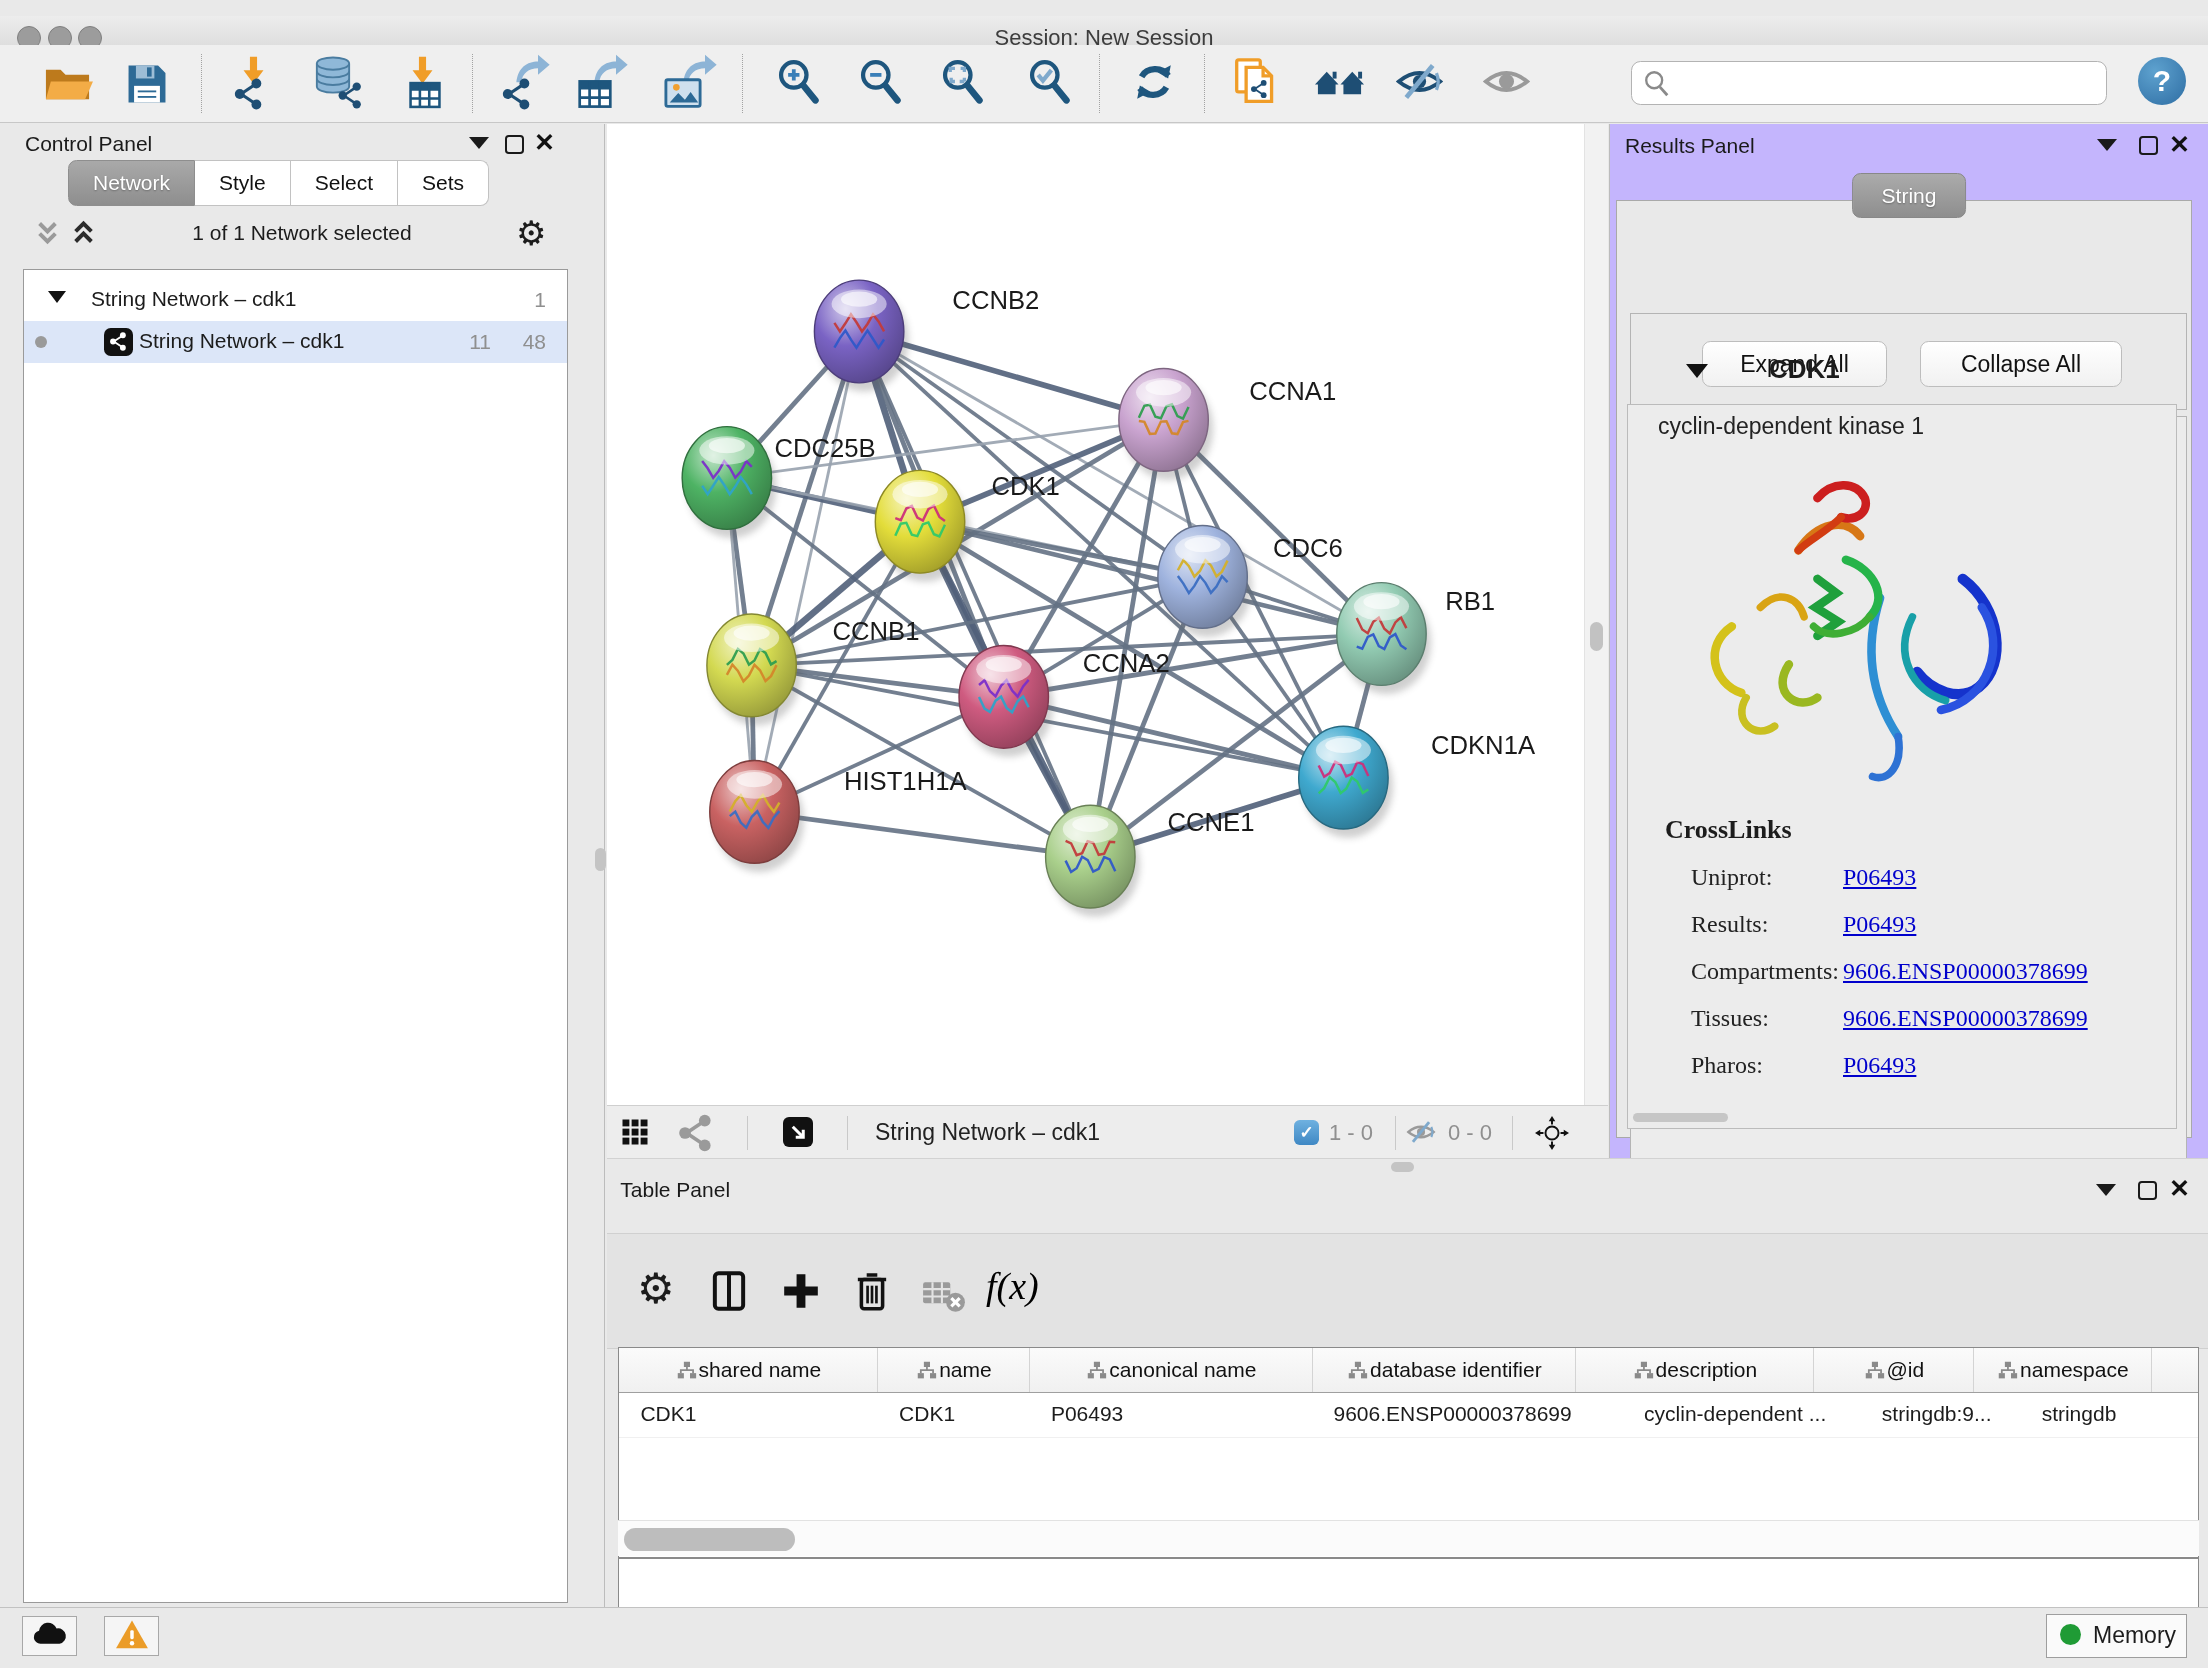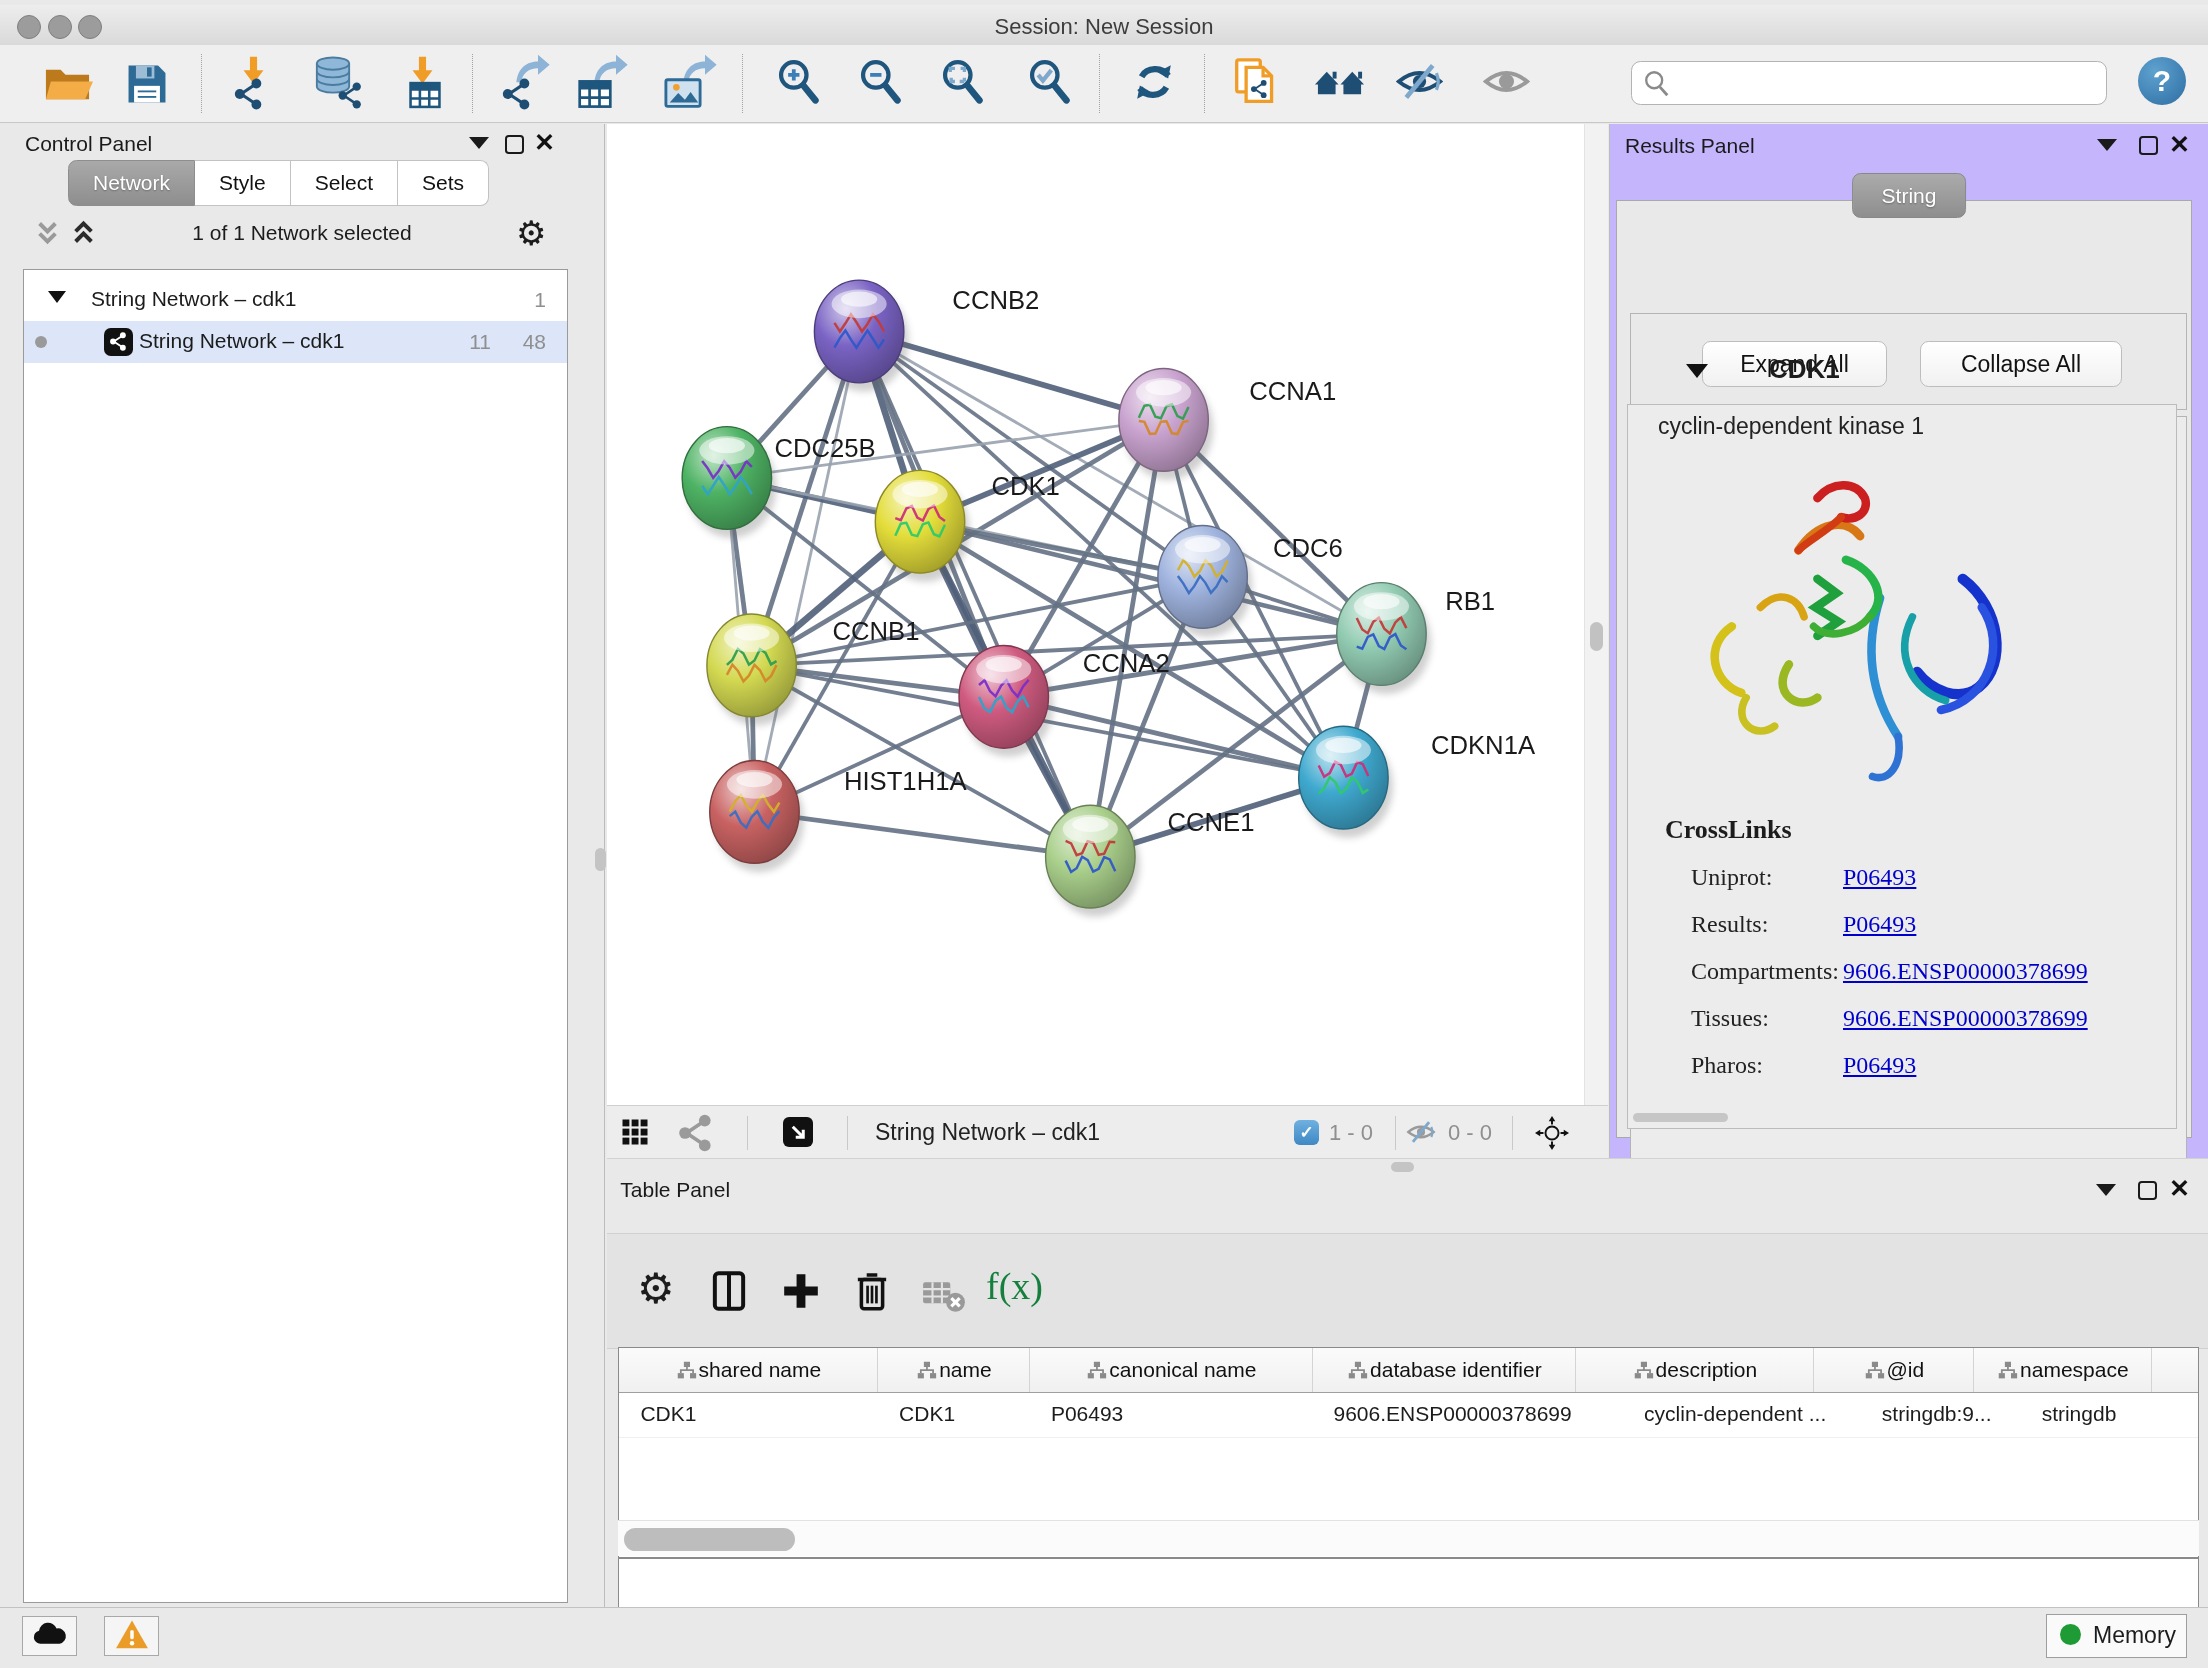--- a/index.html
+++ b/index.html
@@ -1,20 +1,20 @@
 <!DOCTYPE html>
 <html style="font-size:15px"><head>
 <meta charset="utf-8">
 <style>
   html,body{margin:0;padding:0;}
   body{width:2208px;height:1668px;position:relative;overflow:hidden;
        font-family:"Liberation Sans",sans-serif;background:#e9e9e9;color:#1c1c1c;}
   .abs{position:absolute;}
   
-  #titlebar{position:absolute;left:0;top:5px;right:0;height:44px;
+  #titlebar{position:absolute;left:0;top:16px;right:0;height:44px;
     background:linear-gradient(#ededed,#d7d7d7);border-bottom:1px solid #b2b2b2;}
   .tl-dot{position:absolute;top:9.5px;width:24px;height:24px;border-radius:50%;
     background:#9c9c9c;border:1px solid #7f7f7f;box-sizing:border-box;}
   #win-title{position:absolute;left:0;right:0;top:8.6px;text-align:center;
     font-size:22px;color:#3d3d3d;}
   
   #toolbar{position:absolute;left:0;top:45px;right:0;height:77px;background:#efefef;
     border-bottom:1.9px solid #c7c7c7;}
   .tbtn{position:absolute;top:12.4px;width:53px;height:53px;}
   .tbtn svg{position:absolute;}
@@ -89,22 +89,22 @@
   .xl-row{display:flex;margin-bottom:20px;font-size:24px;}
   .xl-row .lbl{width:178px;padding-left:26px;box-sizing:border-box;color:#222;}
   .xl-row a{color:#0000cc;text-decoration:underline;}
   #rp-hscroll{position:absolute;left:23px;top:989px;width:95px;height:8.6px;border-radius:4.8px;background:#c6c6c6;}
   
   #table-panel{position:absolute;left:607px;top:1158px;width:1602px;height:449px;background:#e9e9e9;
     border-top:1.9px solid #d2d2d2;box-sizing:border-box;}
   #tp-toolbar{position:absolute;left:0;top:74px;right:0;height:114px;background:#e3e3e3;
     border-top:1px solid #d0d0d0;border-bottom:1px solid #d0d0d0;}
   .tp-icon{position:absolute;top:34px;width:46px;height:46px;}
-  #tp-fx{position:absolute;left:379px;top:30px;font-family:"Liberation Serif",serif;
-    font-size:38px;color:#15803d;}
+  #tp-fx{position:absolute;left:379px;top:30px;font-family:"Liberation Serif",serif;font-style:italic;
+    font-size:38px;color:#000000;}
   #tp-table{position:absolute;left:11.4px;top:188px;width:1581px;height:415px;background:#fff;
     border:1.9px solid #8a8a8a;border-bottom:none;box-sizing:border-box;}
   #tp-head{display:flex;height:44px;background:linear-gradient(#fbfbfb,#f0f0f0);border-bottom:1.9px solid #9f9f9f;}
   .th{display:flex;align-items:center;justify-content:center;gap:2px;font-size:21px;color:#111;
     border-right:1px solid #d4d4d4;box-sizing:border-box;white-space:nowrap;overflow:hidden;}
   .tr{display:flex;height:44px;border-bottom:1px solid #f0f0f0;}
   .td{font-size:21px;padding:8.6px 0 0 21px;box-sizing:border-box;white-space:nowrap;overflow:hidden;}
   #tp-hscroll{position:absolute;left:11.4px;top:361px;width:1581px;height:36px;background:#fbfbfb;
     border-top:1px solid #e2e2e2;box-sizing:border-box;}
   #tp-hthumb{position:absolute;left:5.7px;top:6.7px;width:171px;height:23px;border-radius:11.4px;background:#bdbdbd;}

